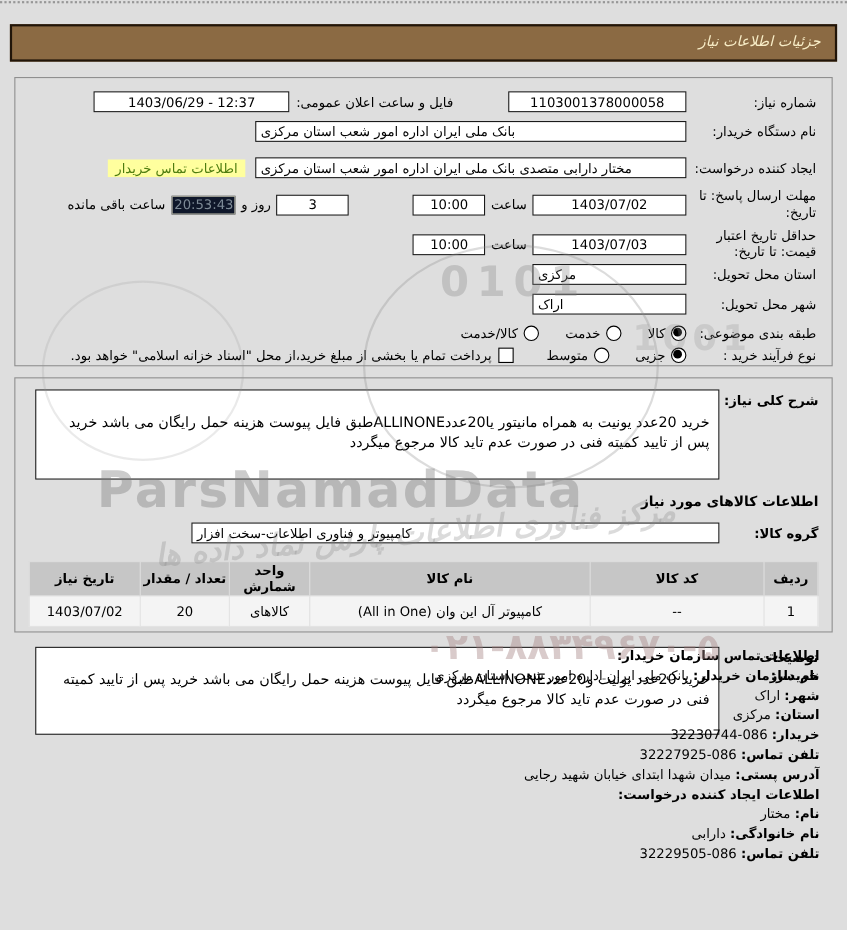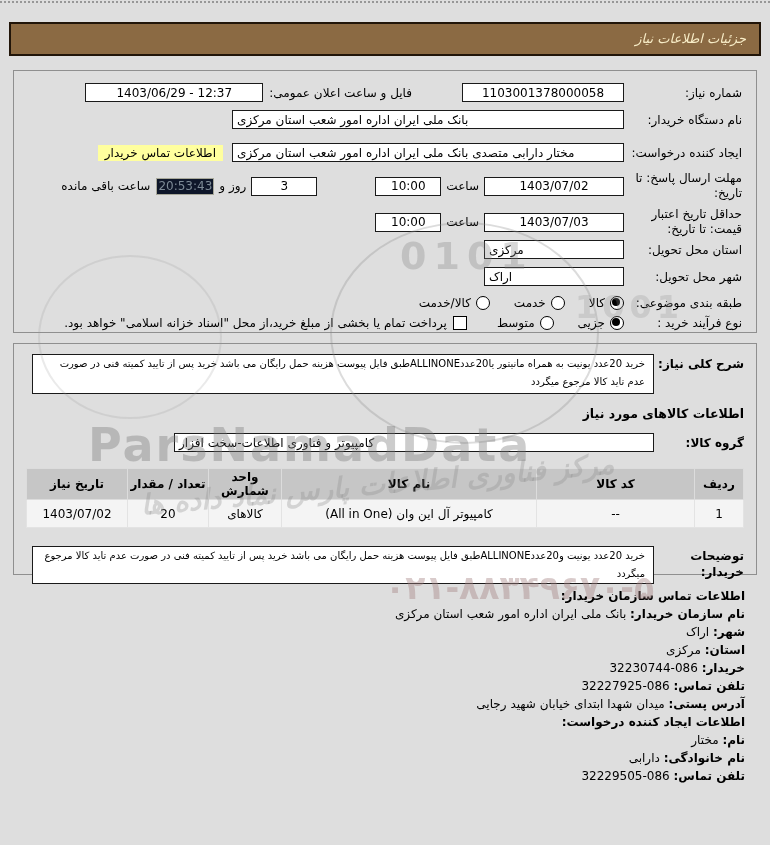--- a/index.html
+++ b/index.html
@@ -20,39 +20,39 @@
   .row{display:flex;align-items:center;}
   .lbl{flex:none;}
   .tb{
     flex:none;background:#fff;border:1px solid #1a1a1a;height:17px;box-sizing:content-box;
     display:flex;align-items:center;padding:0 4px;font-size:12px;overflow:hidden;white-space:nowrap;
   }
   .tb.center{justify-content:center;}
   .ltr{direction:ltr;unicode-bidi:embed;}.w118{width:118px}.w130{width:130px}.w160{width:152px}.w176{width:168px}
   .w390{width:382px}.w64{width:56px}
   .link{
-    background:#ffff9e;color:#000000;padding:1px 7px;margin-right:9px;cursor:pointer;font-size:12px;
+    background:#ffff9e;color:#4d7c0f;padding:1px 7px;margin-right:9px;cursor:pointer;font-size:12px;
   }
   .timer{
     background:#0f172a;border:1px solid #a8a89a;color:#7d8a96;width:56px;height:15px;
     display:flex;align-items:center;justify-content:center;font-size:12px;
   }
   .radio{
     flex:none;width:12px;height:12px;border:1px solid #000;border-radius:50%;background:#fff;
     position:relative;margin-left:5px;cursor:pointer;
   }
   .radio.sel::after{
     content:"";position:absolute;left:1px;top:1px;width:8px;height:8px;border-radius:50%;background:#000;
   }
   .checkbox{flex:none;width:12px;height:12px;border:1px solid #000;background:#fff;margin-left:6px;cursor:pointer;}
   .optlbl{margin-left:24px;}
   .b{font-weight:bold;}
   .memo{
     background:#fff;border:1px solid #1a1a1a;width:604px;height:38px;
-    padding:0 8px;font-size:10px;line-height:18px;text-align:right;overflow:hidden;
+    padding:21px 8px;font-size:13px;line-height:18px;text-align:right;overflow:hidden;
   }
   .goods{border-collapse:collapse;width:100%;margin-top:16px;border:1px solid #bdbdbd;}
   .goods th{
     background:#c6c6c6;font-weight:bold;font-size:12px;height:21px;border:1px solid #dcdcdc;text-align:center;
   }
   .goods td{
     background:#f4f4f4;font-size:12px;height:25px;border:1px solid #e3e3e3;text-align:center;
   }
   .contact{position:absolute;top:587px;right:25px;left:25px;line-height:18px;font-size:12px;}
   .contact .line{white-space:nowrap;}

